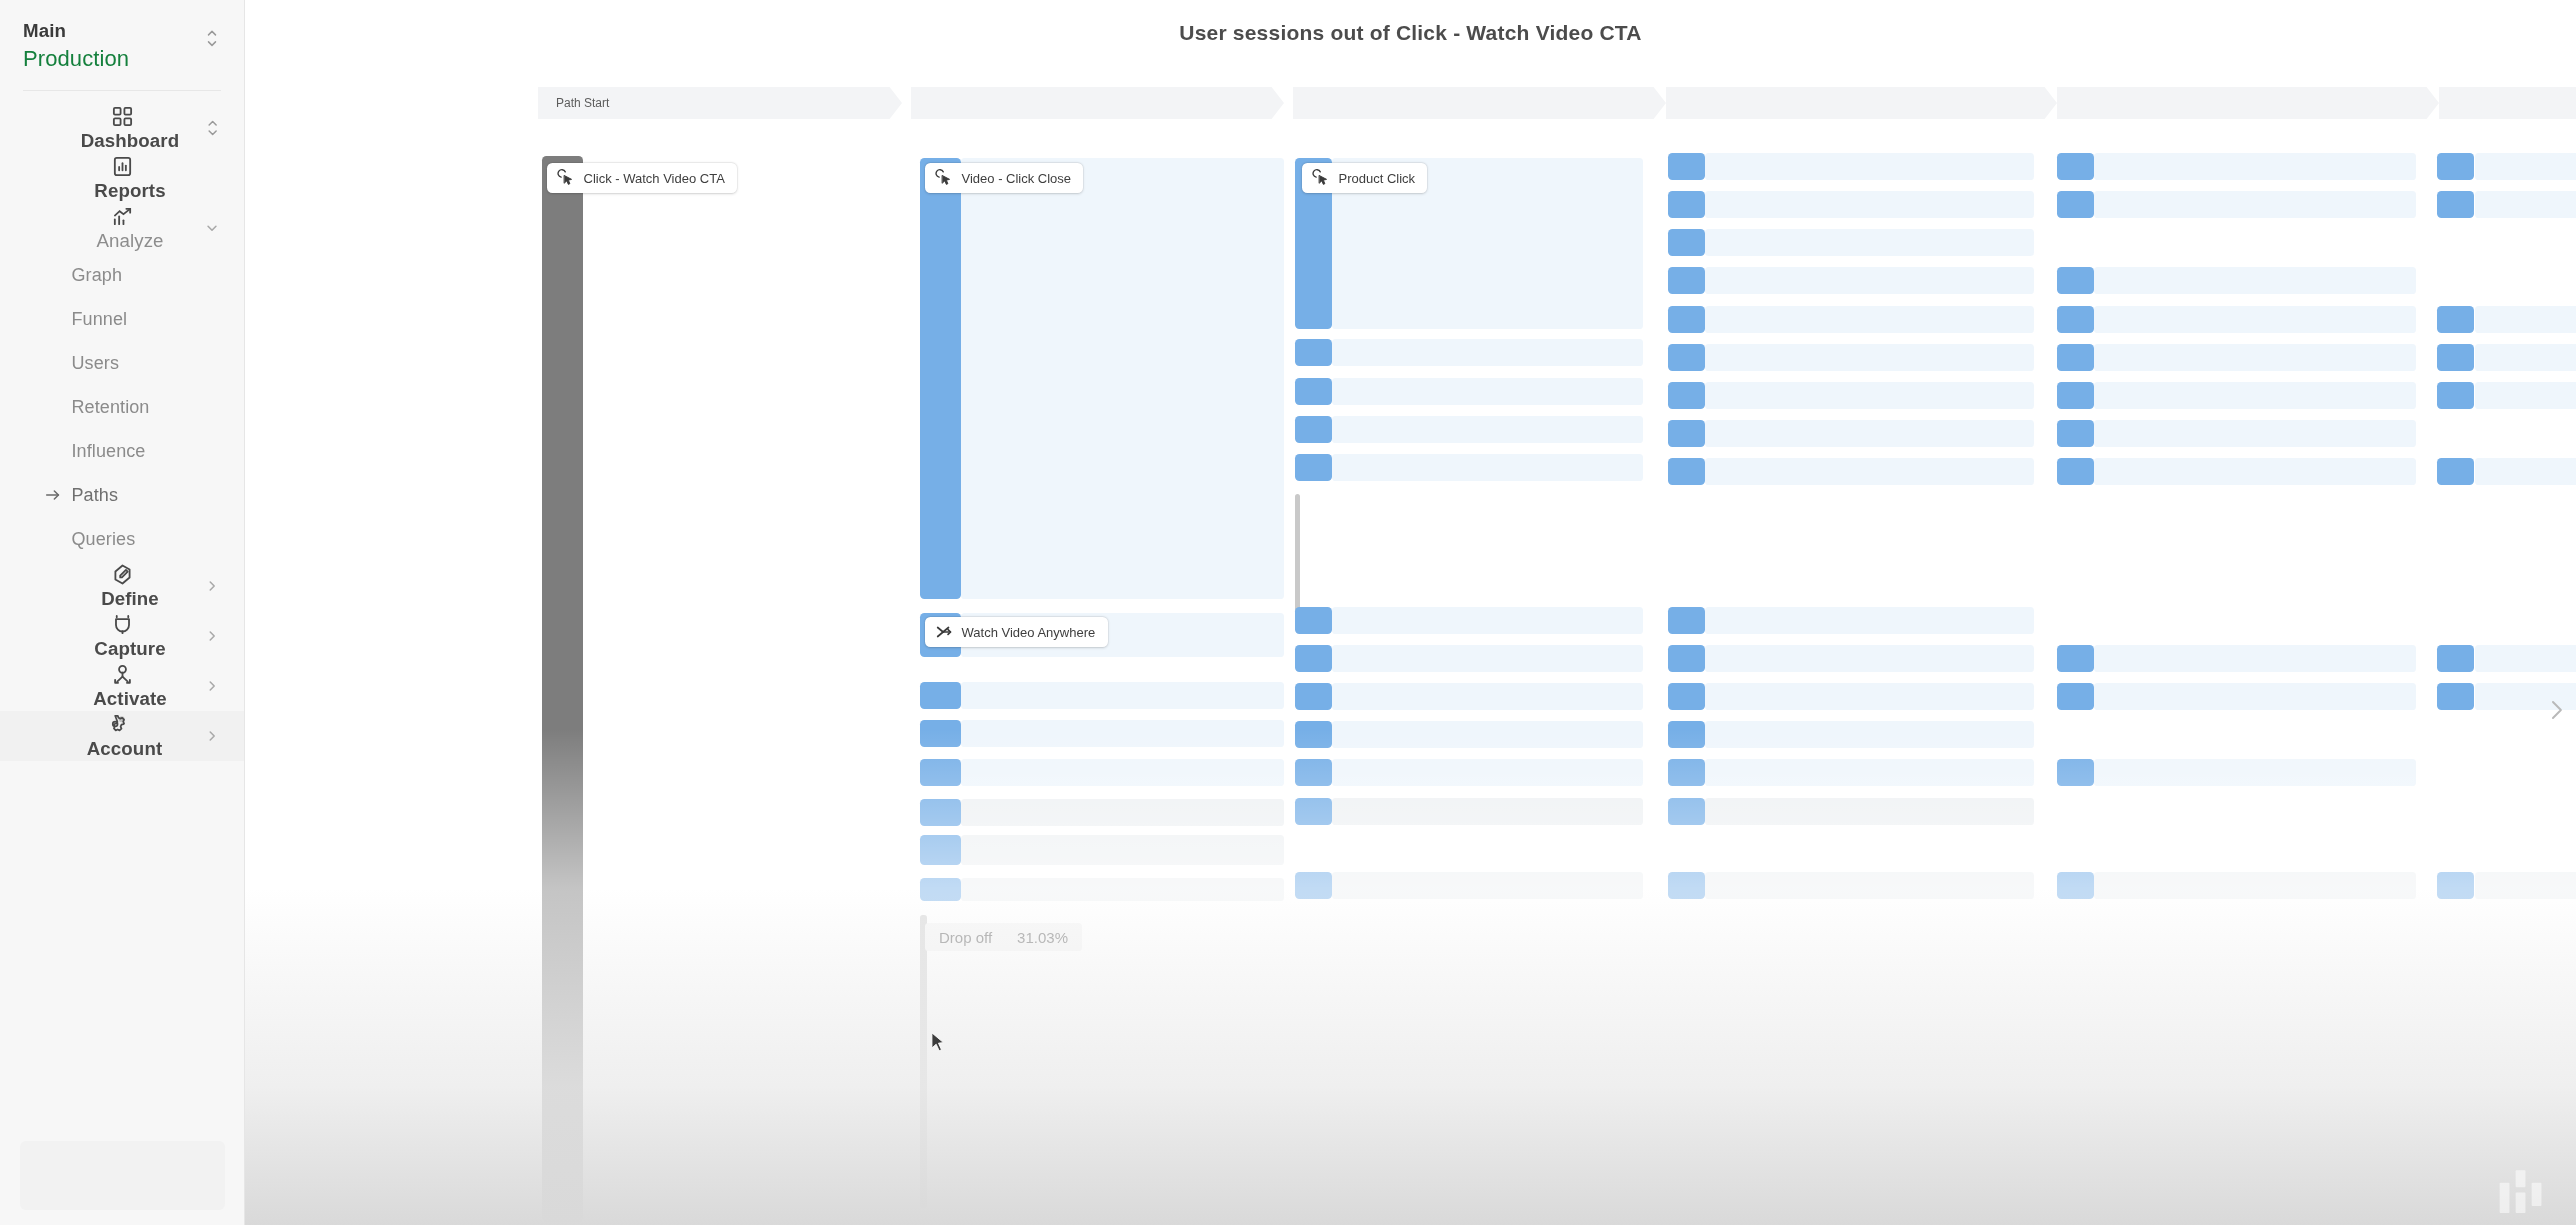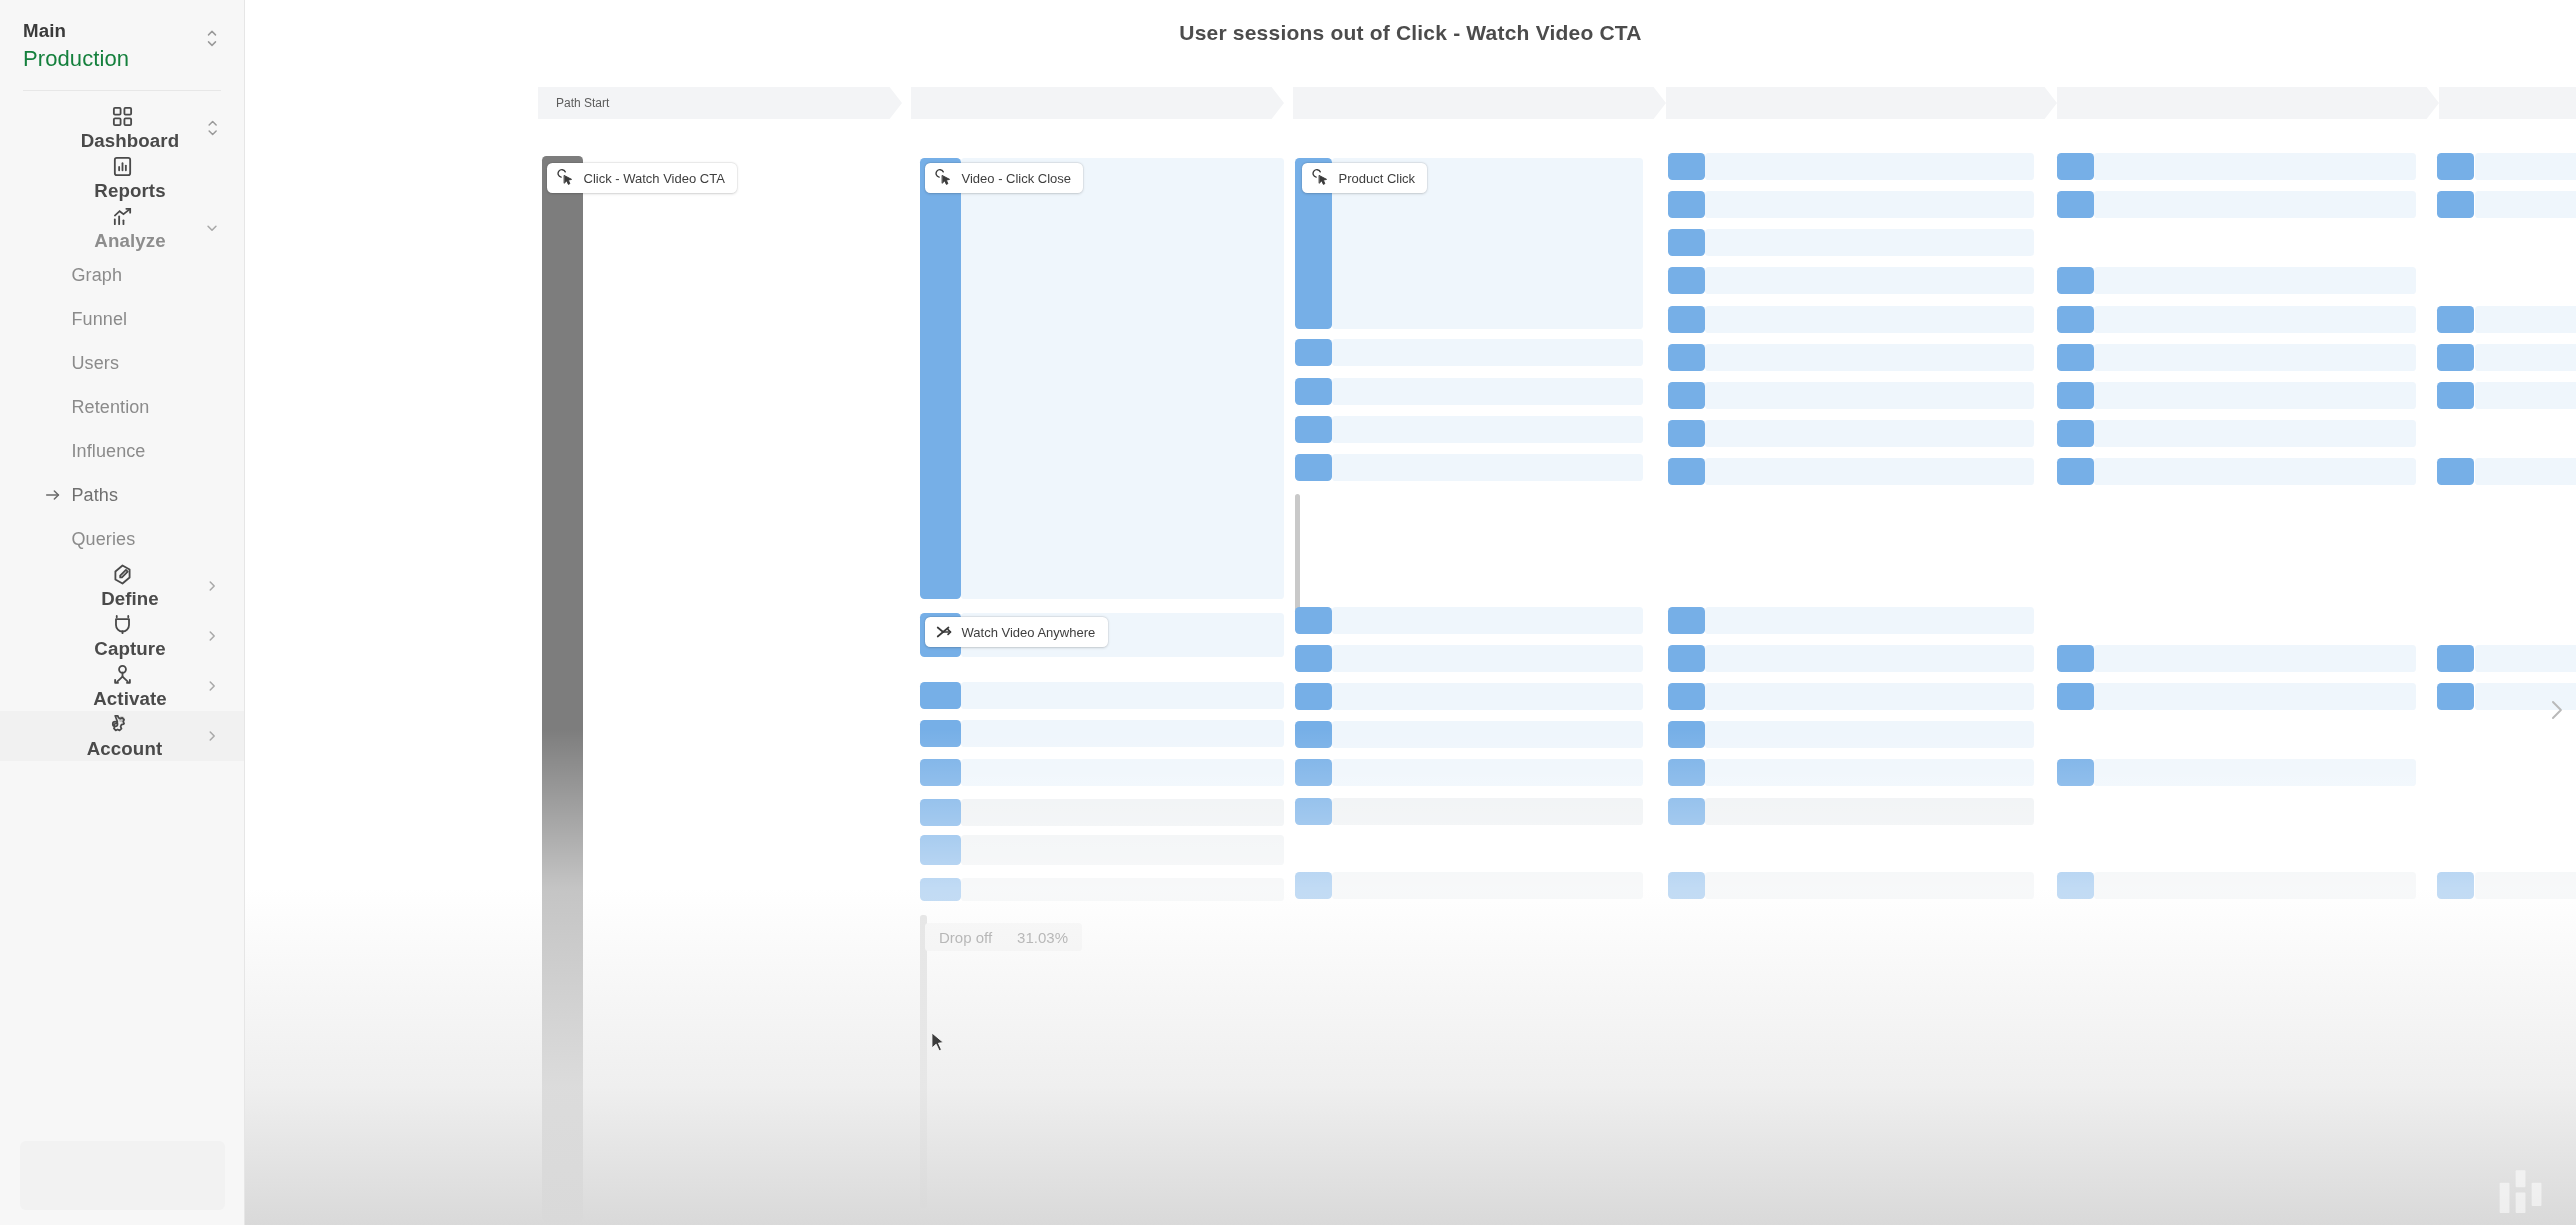--- a/index.html
+++ b/index.html
@@ -41,21 +41,21 @@
   .nav-ico {
     width: 27px; height: 27px; flex: 0 0 27px;
     display: flex; align-items: center; justify-content: center;
     color: #4a4a4a;
   }
   .nav-ico svg { width: 23px; height: 23px; display:block; }
   .nav-label {
     margin-left: 16px; font-size: 18.7px; color: #4a4a4a; font-weight: 600;
     letter-spacing: 0.1px; white-space: nowrap;
   }
-  .nav-label.muted { color: #8d8d8d; font-weight: 700; }
+  .nav-label.muted { color: #8d8d8d; font-weight: 400; }
   .nav-chev {
     position: absolute; right: 25px; top: 50%; transform: translateY(-50%);
     color: #a9a9a9; width: 14px; height: 14px;
   }
   .nav-chev svg { width: 14px; height: 14px; display:block; }
   .nav-updown { position:absolute; right: 25px; top: 50%; transform: translateY(-50%); color:#9a9a9a; }
   .nav-updown svg { width: 13.3px; height: 21px; display:block; }
 
   .sub-row {
     display: flex; align-items: center; height: 44px;

